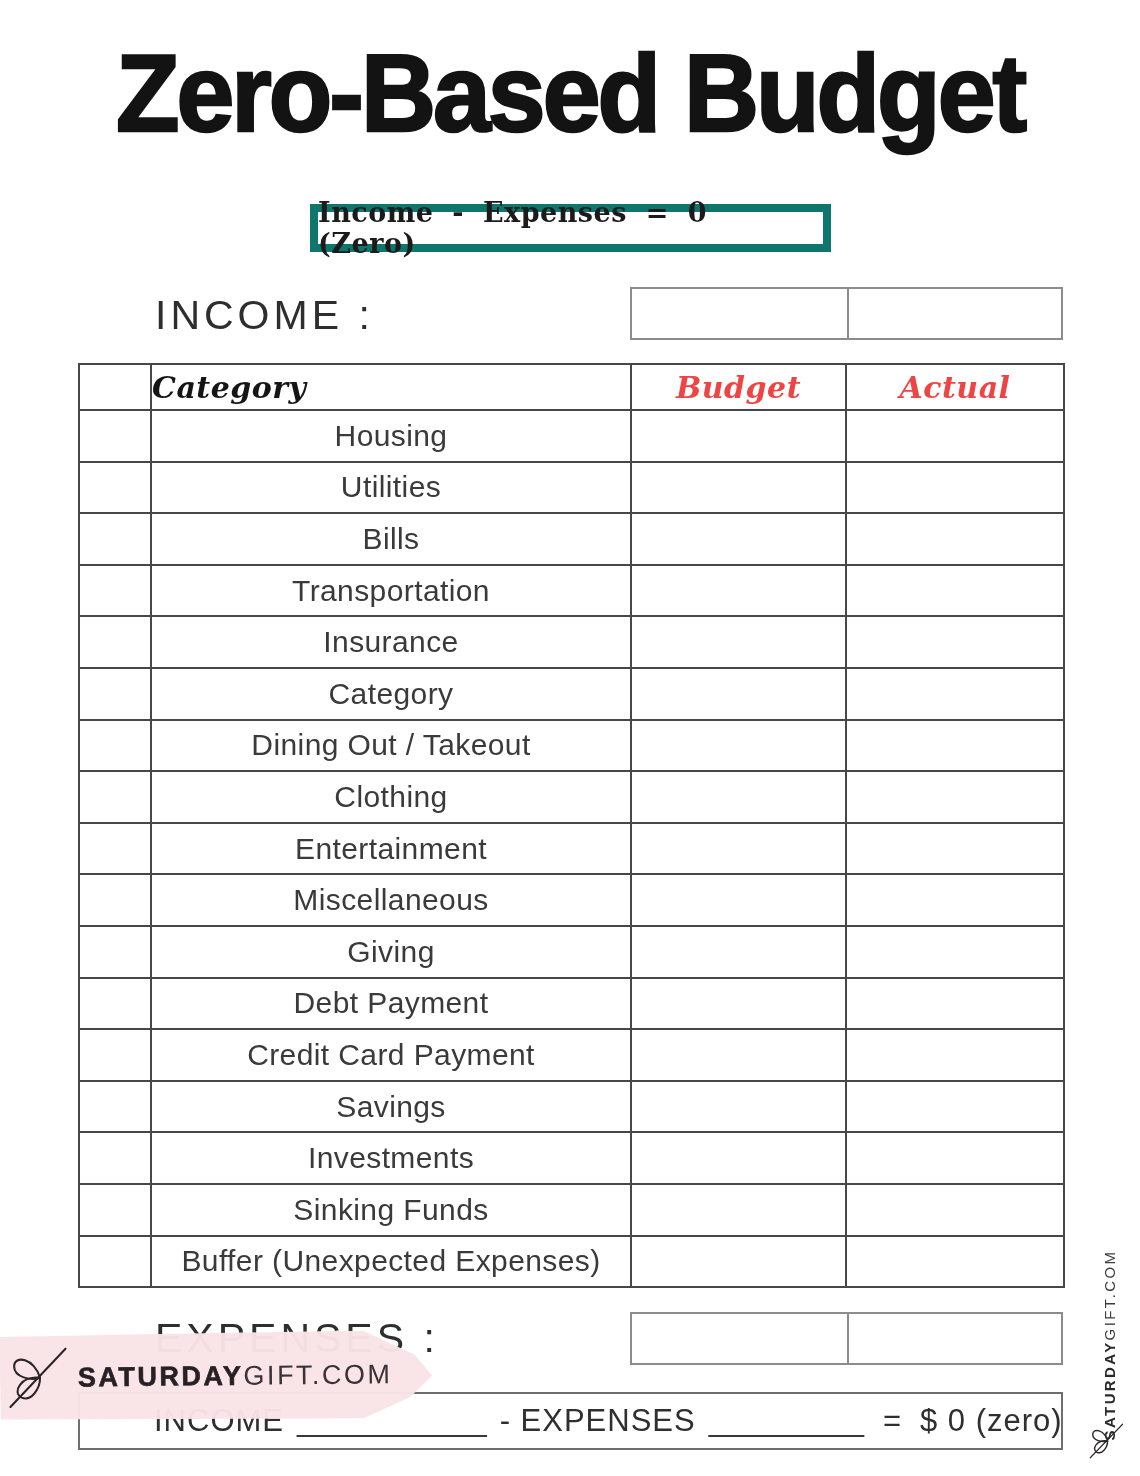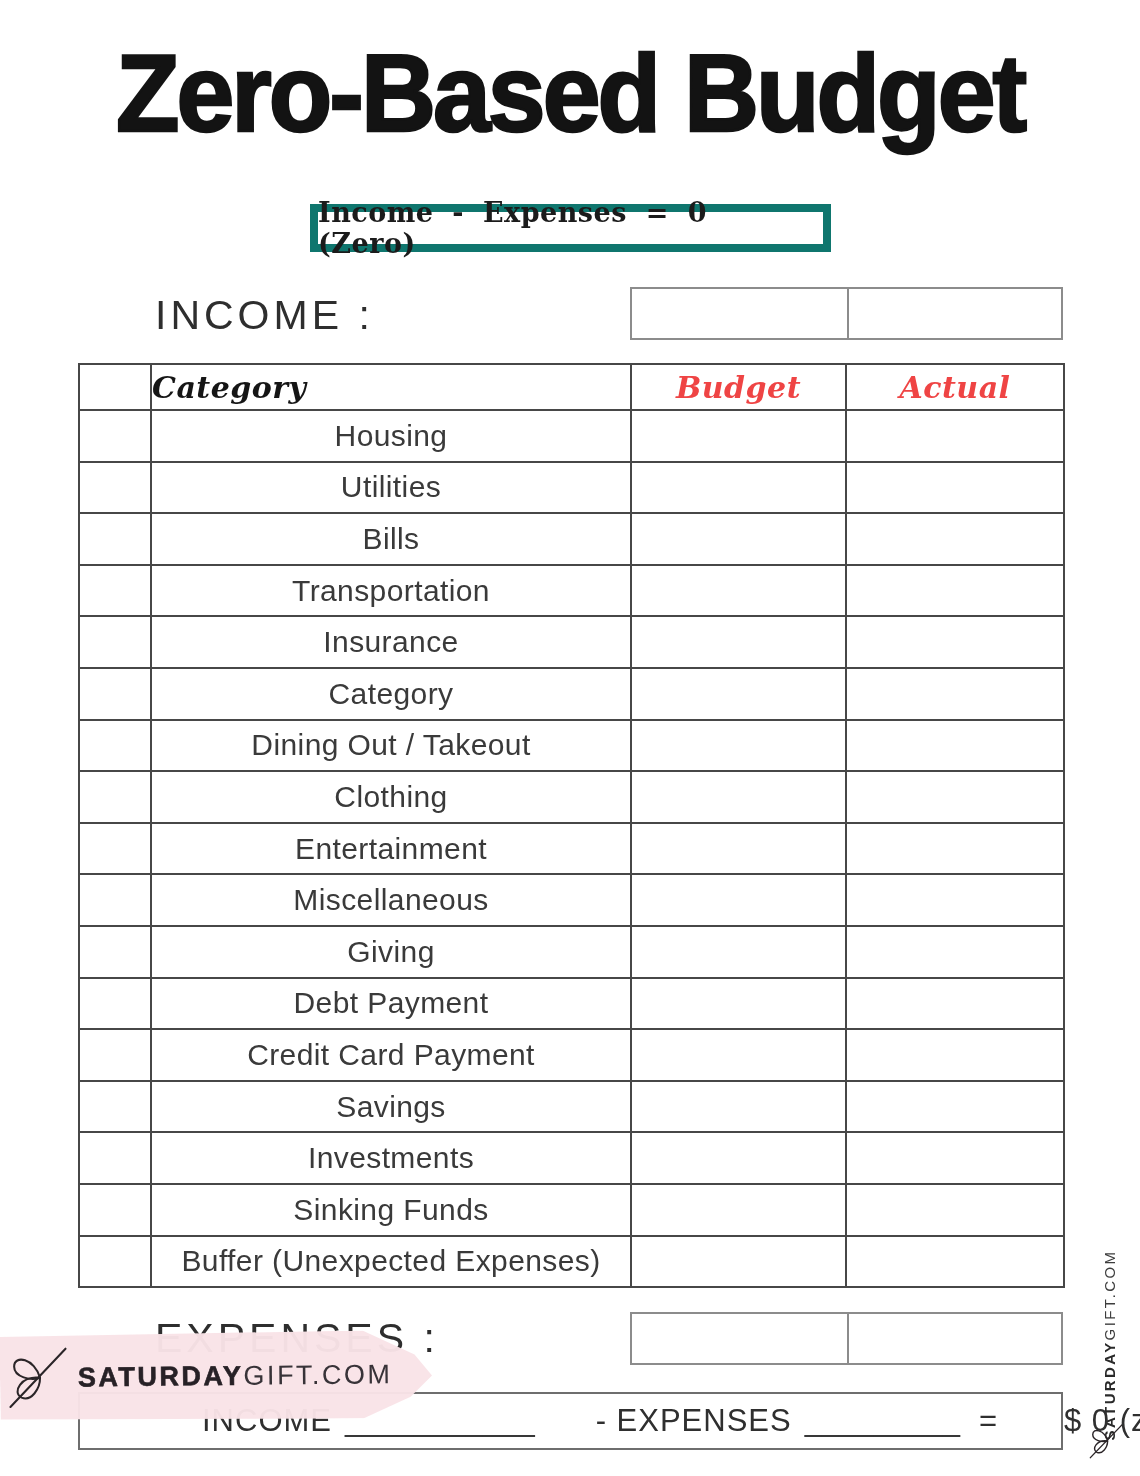--- a/index.html
+++ b/index.html
@@ -61,21 +61,21 @@
   .cat-cell{
     font-size:30px;font-weight:400;color:#3a3a3a;text-align:center;padding-left:13px;
     letter-spacing:0.4px;white-space:nowrap;
   }
   
   .total-box{
     position:absolute;left:78px;top:1392px;width:985px;height:58px;box-sizing:border-box;
     border:2px solid #6e6e6e;display:flex;align-items:center;padding-left:74px;
     font-size:31px;color:#2f2f2f;letter-spacing:1px;white-space:nowrap;background:#ffffff;z-index:3;
   }
-  .total-box .part{margin-right:13px;margin-left:48px;}
+  .total-box .part{margin-right:13px;}
   .total-box .blank{color:#383838;margin-right:13px;letter-spacing:0;}
   .total-box .equals{margin-left:6px;margin-right:18px;}
   
   .brand-banner{
     position:absolute;left:0;top:1332px;width:432px;height:88px;z-index:5;
     background:rgba(249,227,231,0.97);
     clip-path:polygon(0 3%,84% 0%,96% 28%,100% 52%,95% 76%,84% 100%,0 97%);
     display:flex;align-items:center;padding-left:6px;gap:6px;box-sizing:border-box;
     transform:rotate(-0.6deg);
   }

